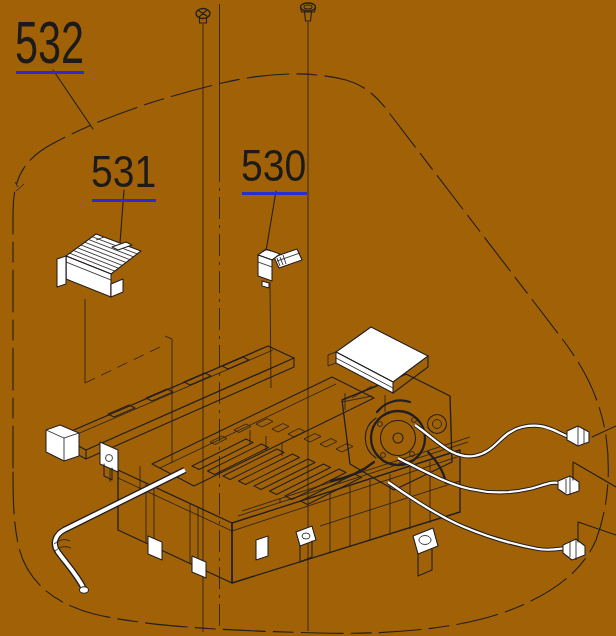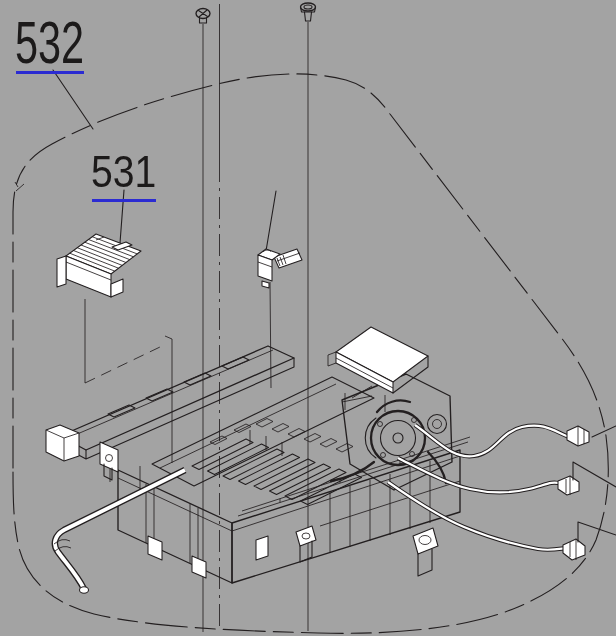--- a/index.html
+++ b/index.html
@@ -1,16 +1,16 @@
 <!DOCTYPE html>
 <html><head>
 <meta charset="utf-8">
 <style>
   html,body{margin:0;padding:0;background:#e8e8e8;}
-  #stage{position:relative;width:616px;height:636px;background:#a3a3a3;overflow:hidden;
+  #stage{position:relative;width:616px;height:636px;background:#a16207;overflow:hidden;
          font-family:"Liberation Sans",sans-serif;}
   #art{position:absolute;left:0;top:0;}
   .ln{fill:none;stroke:#231f20;stroke-width:1.1;stroke-linecap:round;stroke-linejoin:round;}
   .ln13{fill:none;stroke:#231f20;stroke-width:1.35;stroke-linecap:round;stroke-linejoin:round;}
   .thin{fill:none;stroke:#231f20;stroke-width:0.85;}
   .bold{fill:none;stroke:#231f20;stroke-width:2.3;stroke-linecap:round;}
   .wq{fill:#ffffff;stroke:#231f20;stroke-width:1.05;stroke-linejoin:round;}
   .tubeO{fill:none;stroke:#231f20;stroke-width:6.5;}
   .tubeI{fill:none;stroke:#ffffff;stroke-width:3.8;}
   .wireO{fill:none;stroke:#231f20;stroke-width:4.2;}
@@ -224,14 +224,18 @@
   <div class="ref ref-lg" style="left:15px;top:13px;">
     <span class="num">532</span>
     <div class="ul" style="left:1px;top:58px;width:68px;"></div>
   </div>
 
   <div class="ref ref-sm" style="left:91px;top:141px;margin-top:8px;">
     <span class="num">531</span>
     <div class="ul" style="left:1px;top:50px;width:64px;"></div>
   </div>
 
+  <div class="ref ref-sm" style="left:241px;top:143px;">
+    <span class="num">530</span>
+    <div class="ul" style="left:1px;top:49px;width:65px;"></div>
+  </div>
 
 </div>
 
 </body></html>

